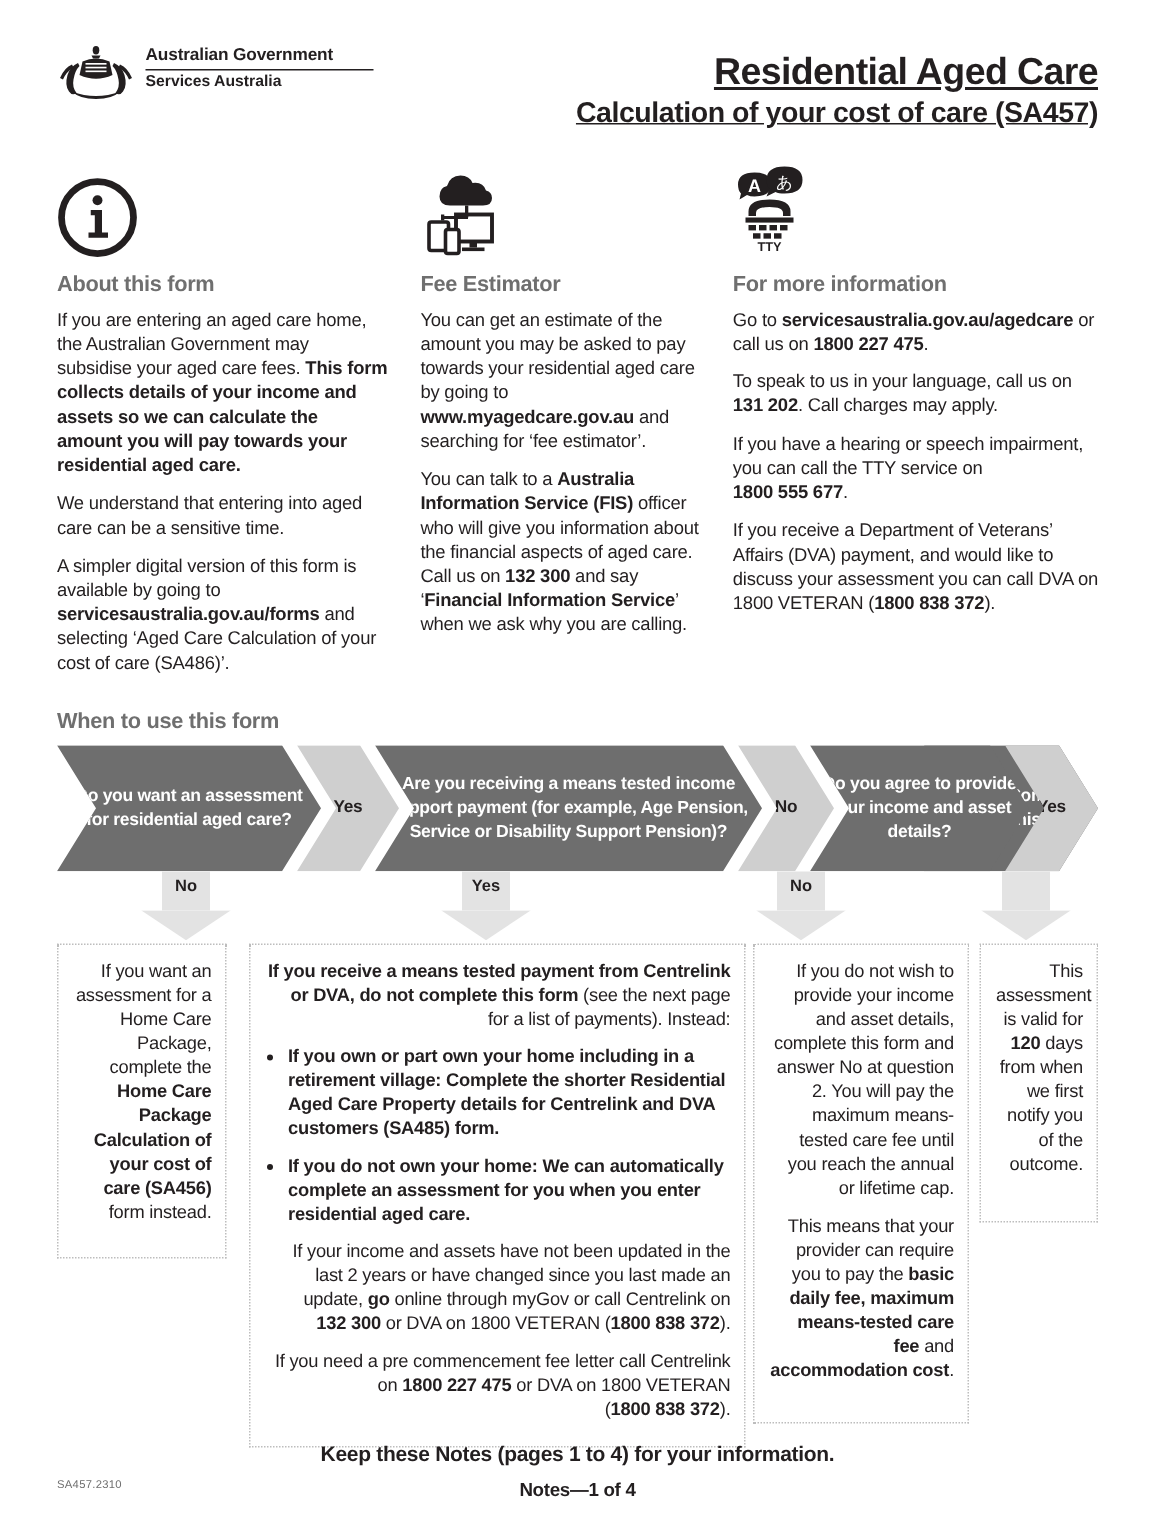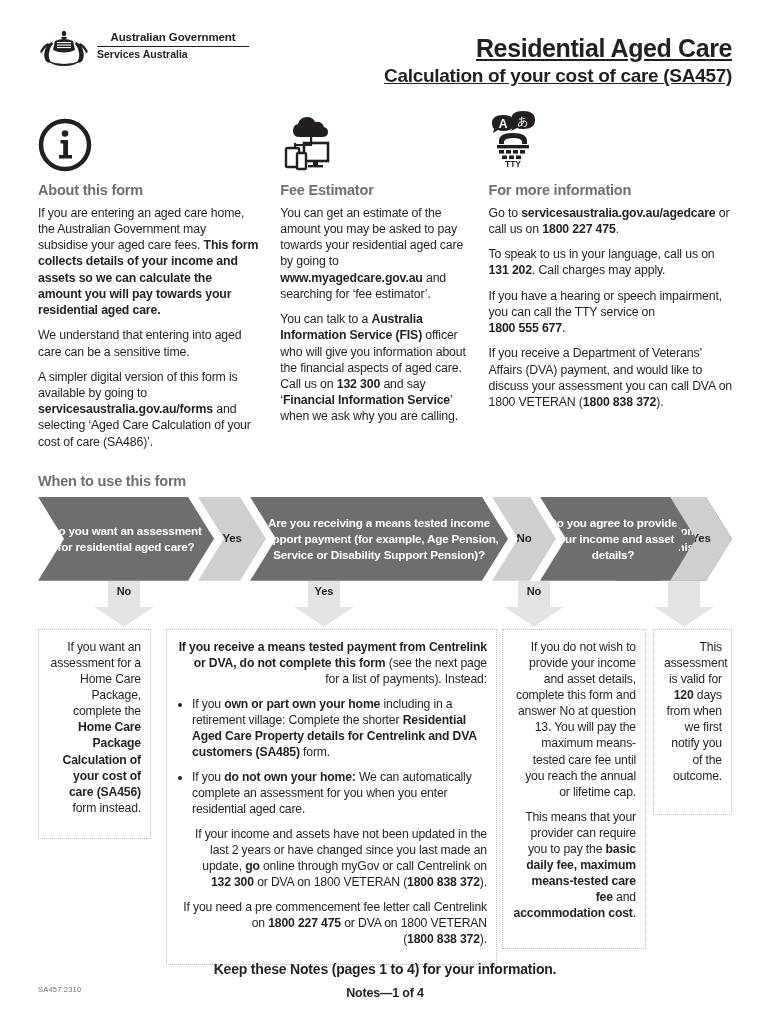--- a/index.html
+++ b/index.html
@@ -13,21 +13,21 @@
     overflow:hidden;
   }
   .page { position:relative; width:770px; height:1024px; padding:0 38px; }
 
   
   .header { display:flex; align-items:flex-start; justify-content:space-between; padding-top:28px; }
   .brand { width:300px; }
   .crest-row { display:flex; align-items:flex-start; gap:7px; }
   .crest { width:52px; height:40px; flex:none; }
   .gov-lines { padding-top:3px; }
-  .gov-title { font-size:11.5px; font-weight:bold; letter-spacing:-0.1px; color:#231f20; line-height:1.1;text-align:center; }
+  .gov-title { font-size:11.5px; font-weight:bold; letter-spacing:-0.1px; color:#231f20; line-height:1.1; }
   .gov-rule { border-top:1px solid #231f20; margin:2px 0 2px; width:152px; }
   .gov-sub { font-size:10.5px; font-weight:bold; color:#231f20; line-height:1.1; }
   .centrelink-bar {
     margin-top:7px; width:200px; height:30px; background:#231f20;
     display:flex; align-items:center; justify-content:center;
   }
   .centrelink-bar span {
     color:#ffffff; font-style:italic; font-weight:bold; font-size:21px; letter-spacing:-0.3px;
   }
   .titles { text-align:right; padding-top:6px;text-decoration:underline; }
@@ -82,21 +82,21 @@
 
   
   .boxes { position:relative; width:694px; margin-top:2px; }
   .box {
     position:absolute; top:0;
     border:1px dotted #bdbdbd; padding:9px 9px 9px 10px;
     background:#ffffff;
   }
   .box p { font-size:12.2px; line-height:1.32; margin:0 0 9px; letter-spacing:-0.15px;text-align:right; }
   .box p:last-child { margin-bottom:0; }
-  .box ul { margin:0 0 9px; padding-left:15px; }
+  .box ul { margin:0 0 9px; padding-left:15px;font-weight:bold; }
   .box li { font-size:12.2px; line-height:1.32; margin-bottom:8px; letter-spacing:-0.15px; }
   .box li:last-child { margin-bottom:0; }
   .b1 { left:0;   width:113px; height:210px; }
   .b2 { left:128px; width:331px; height:336px; }
   .b3 { left:464px; width:144px; height:320px; }
   .b4 { left:615px; width:79px;  height:186px; }
 
   
   .footer { position:absolute; left:0; right:0; bottom:24px; }
   .keep { text-align:center; font-size:14px; font-weight:bold; letter-spacing:-0.2px; }
@@ -264,21 +264,21 @@
       <p><b>If you receive a means tested payment from Centrelink or DVA, do not complete this form</b> (see the next page for a list of payments). Instead:</p>
       <ul>
         <li>If you <b>own or part own your home</b> including in a retirement village: Complete the shorter <b>Residential Aged Care Property details for Centrelink and DVA customers (SA485)</b> form.</li>
         <li>If you <b>do not own your home:</b> We can automatically complete an assessment for you when you enter residential aged care.</li>
       </ul>
       <p>If your income and assets have not been updated in the last 2 years or have changed since you last made an update, <b>go</b> online through myGov or call Centrelink on <b>132&nbsp;300</b> or DVA on 1800 VETERAN (<b>1800&nbsp;838&nbsp;372</b>).</p>
       <p>If you need a pre commencement fee letter call Centrelink on <b>1800&nbsp;227&nbsp;475</b> or DVA on 1800 VETERAN (<b>1800&nbsp;838&nbsp;372</b>).</p>
     </div>
 
     <div class="box b3">
-      <p>If you do not wish to provide your income and asset details, complete this form and answer No at question 13. You will pay the maximum means-tested care fee until you reach the annual or lifetime cap.</p>
+      <p>If you do not wish to provide your income and asset details, complete this form and answer No at question 2. You will pay the maximum means-tested care fee until you reach the annual or lifetime cap.</p>
       <p>This means that your provider can require you to pay the <b>basic daily fee, maximum means-tested care fee</b> and <b>accommodation cost</b>.</p>
     </div>
 
     <div class="box b4">
       <p>This assessment is valid for <b>120</b> days from when we first notify you of the outcome.</p>
     </div>
   </div>
 
   <div class="footer">
     <div class="keep">Keep these Notes (pages 1 to 4) for your information.</div>

